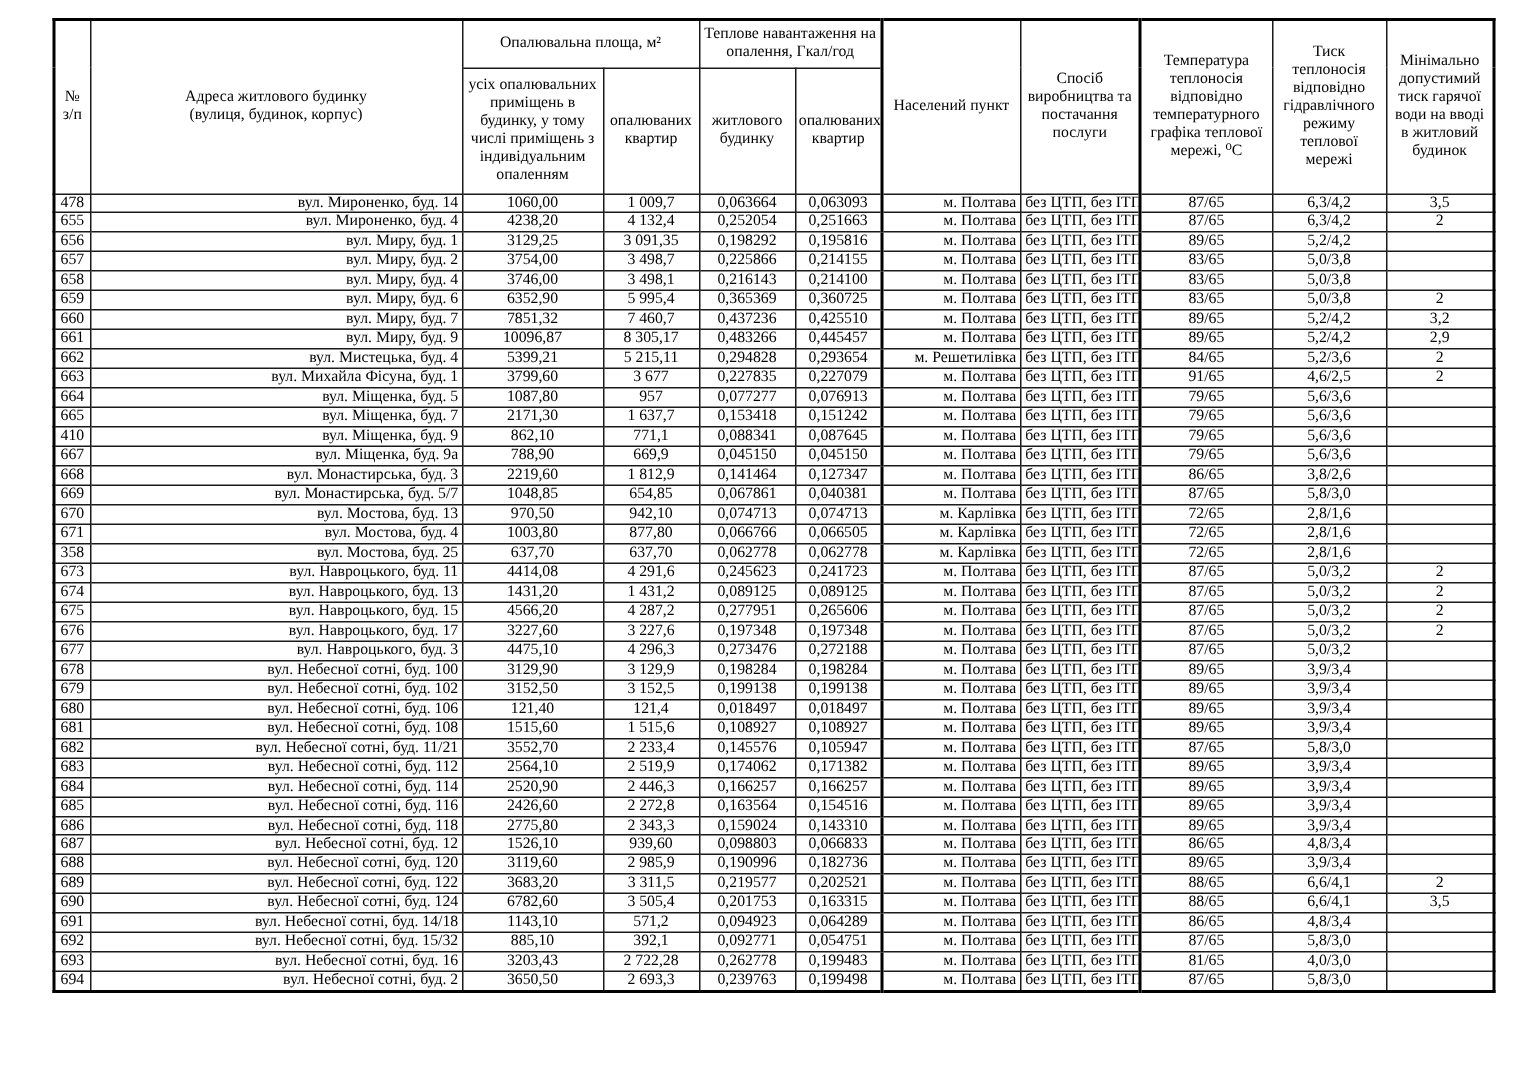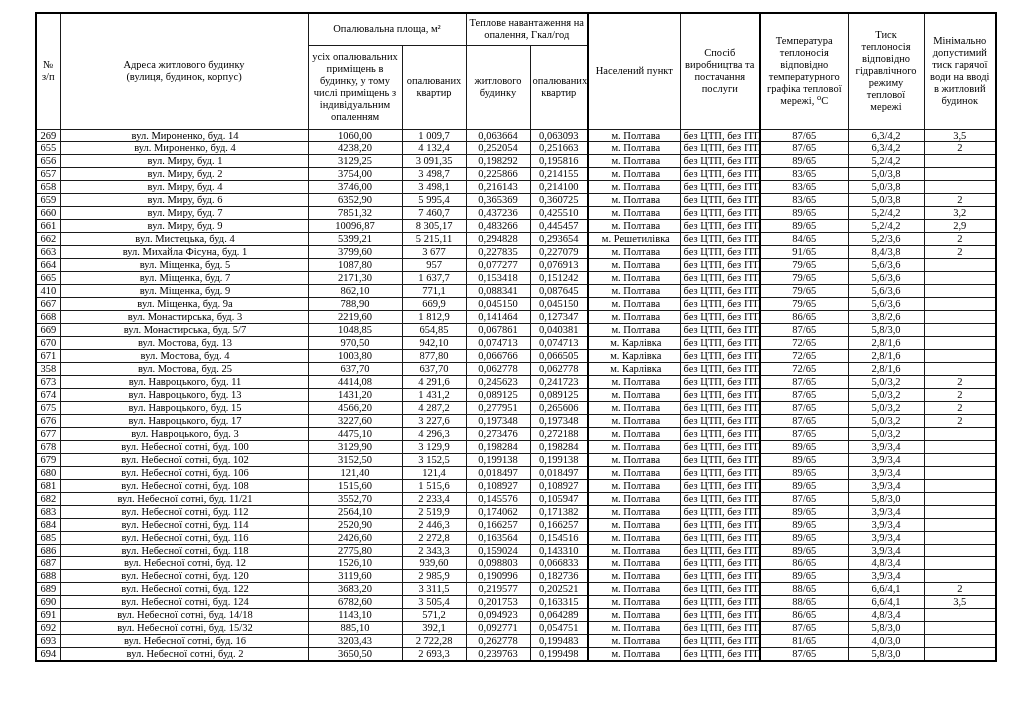--- a/index.html
+++ b/index.html
@@ -31,22 +31,22 @@
   }
   thead tr.group-row th { height: 32px; }
   thead tr.sub-row th { height: 84px; }
   thead th { white-space: pre-line; }
   tbody td {
     height: 12.9px;
     line-height: 12.5px;
     white-space: nowrap;
   }
   
-  tbody td.c1 { text-align: center; padding-left: 4px; }
-  tbody td.c6 { text-align: center; padding-left: 5px; }
+  tbody td.c1 { text-align: right; padding-left: 4px; }
+  tbody td.c6 { text-align: right; padding-left: 5px; }
   tbody td.c7 { text-align: right; padding-left: 3px; }
   
   .thick-r { border-right: 2px solid #000 !important; }
 </style>
 </head>
 <body>
 
 <div class="sheet">
   <table class="report">
     <colgroup>
@@ -78,21 +78,21 @@
       </tr>
       <tr class="sub-row">
         <th>усіх опалювальних приміщень в будинку, у тому числі приміщень з індивідуальним опаленням</th>
         <th>опалюваних квартир</th>
         <th>житлового будинку</th>
         <th class="thick-r">опалюваних квартир</th>
       </tr>
     </thead>
     <tbody>
         <tr>
-          <td class="c0">269</td>
+          <td class="c0">478</td>
           <td class="c1">вул. Мироненко, буд. 14</td>
           <td class="c2">1060,00</td>
           <td class="c3">1 009,7</td>
           <td class="c4">0,063664</td>
           <td class="c5 thick-r">0,063093</td>
           <td class="c6">м. Полтава</td>
           <td class="c7 thick-r">без ЦТП, без ІТП</td>
           <td class="c8">87/65</td>
           <td class="c9">6,3/4,2</td>
           <td class="c10">3,5</td>
@@ -204,21 +204,21 @@
         <tr>
           <td class="c0">663</td>
           <td class="c1">вул. Михайла Фісуна, буд. 1</td>
           <td class="c2">3799,60</td>
           <td class="c3">3 677</td>
           <td class="c4">0,227835</td>
           <td class="c5 thick-r">0,227079</td>
           <td class="c6">м. Полтава</td>
           <td class="c7 thick-r">без ЦТП, без ІТП</td>
           <td class="c8">91/65</td>
-          <td class="c9">8,4/3,8</td>
+          <td class="c9">4,6/2,5</td>
           <td class="c10">2</td>
         </tr>
         <tr>
           <td class="c0">664</td>
           <td class="c1">вул. Міщенка, буд. 5</td>
           <td class="c2">1087,80</td>
           <td class="c3">957</td>
           <td class="c4">0,077277</td>
           <td class="c5 thick-r">0,076913</td>
           <td class="c6">м. Полтава</td>

